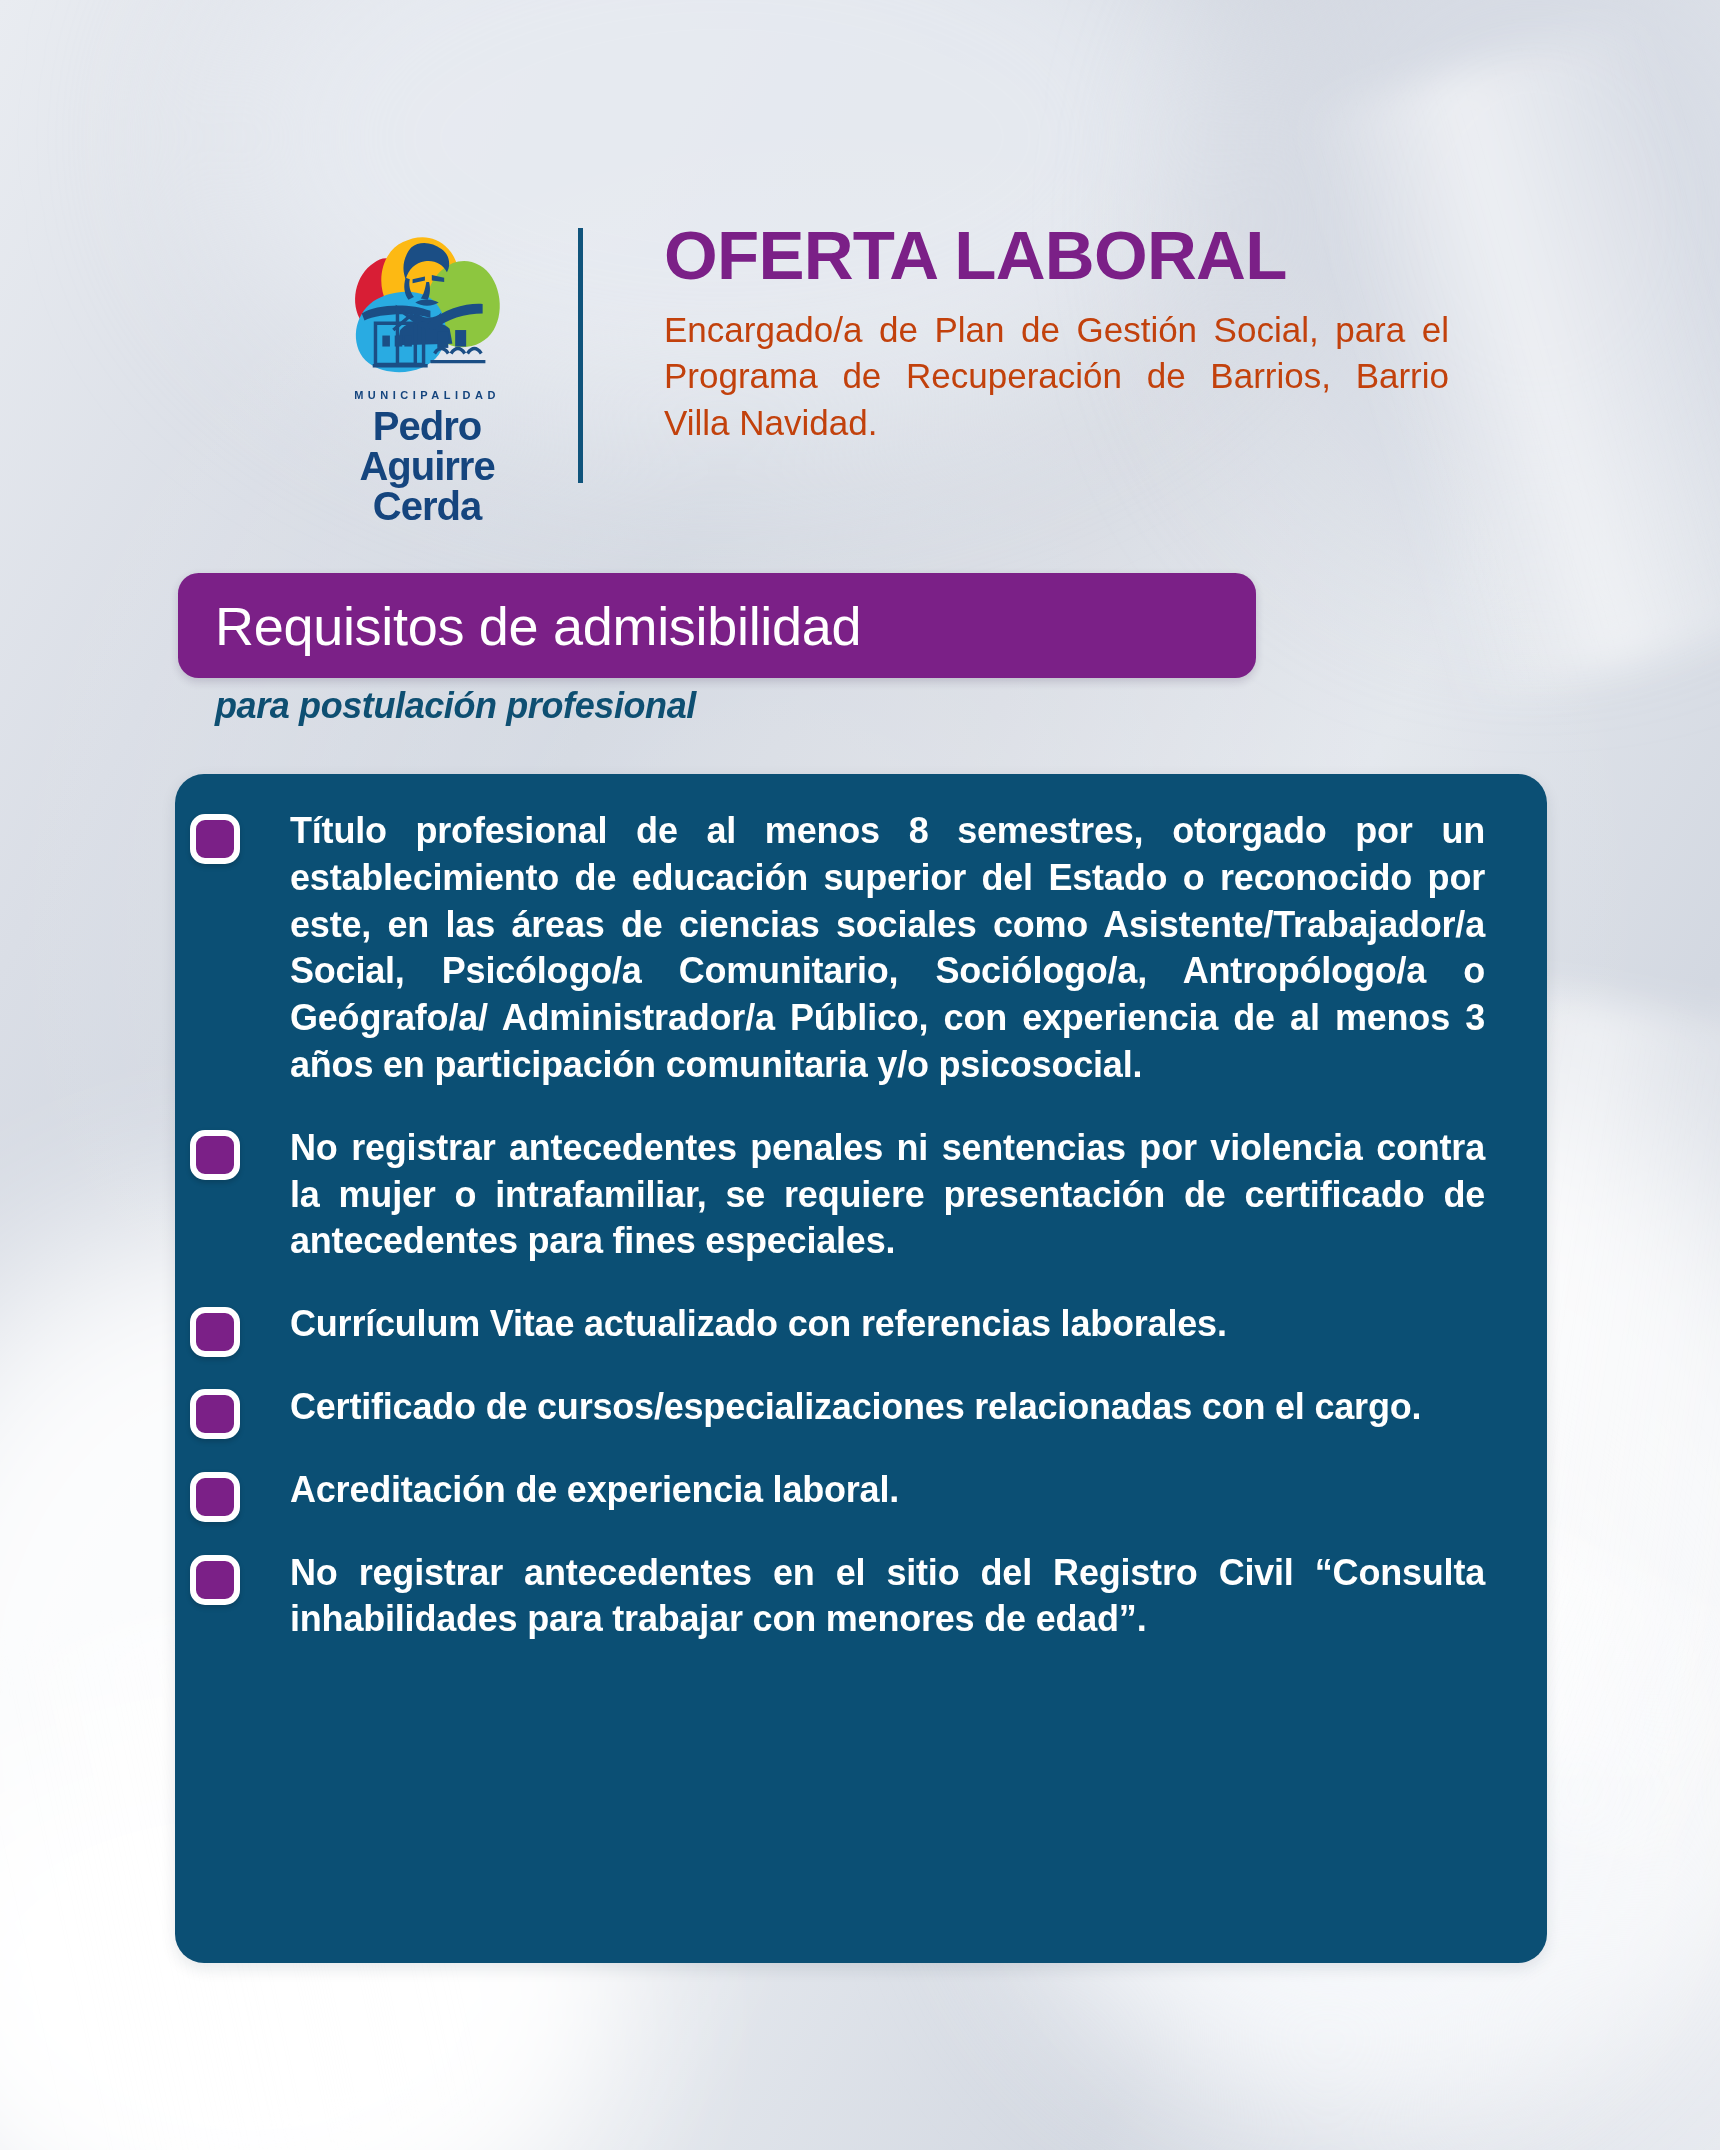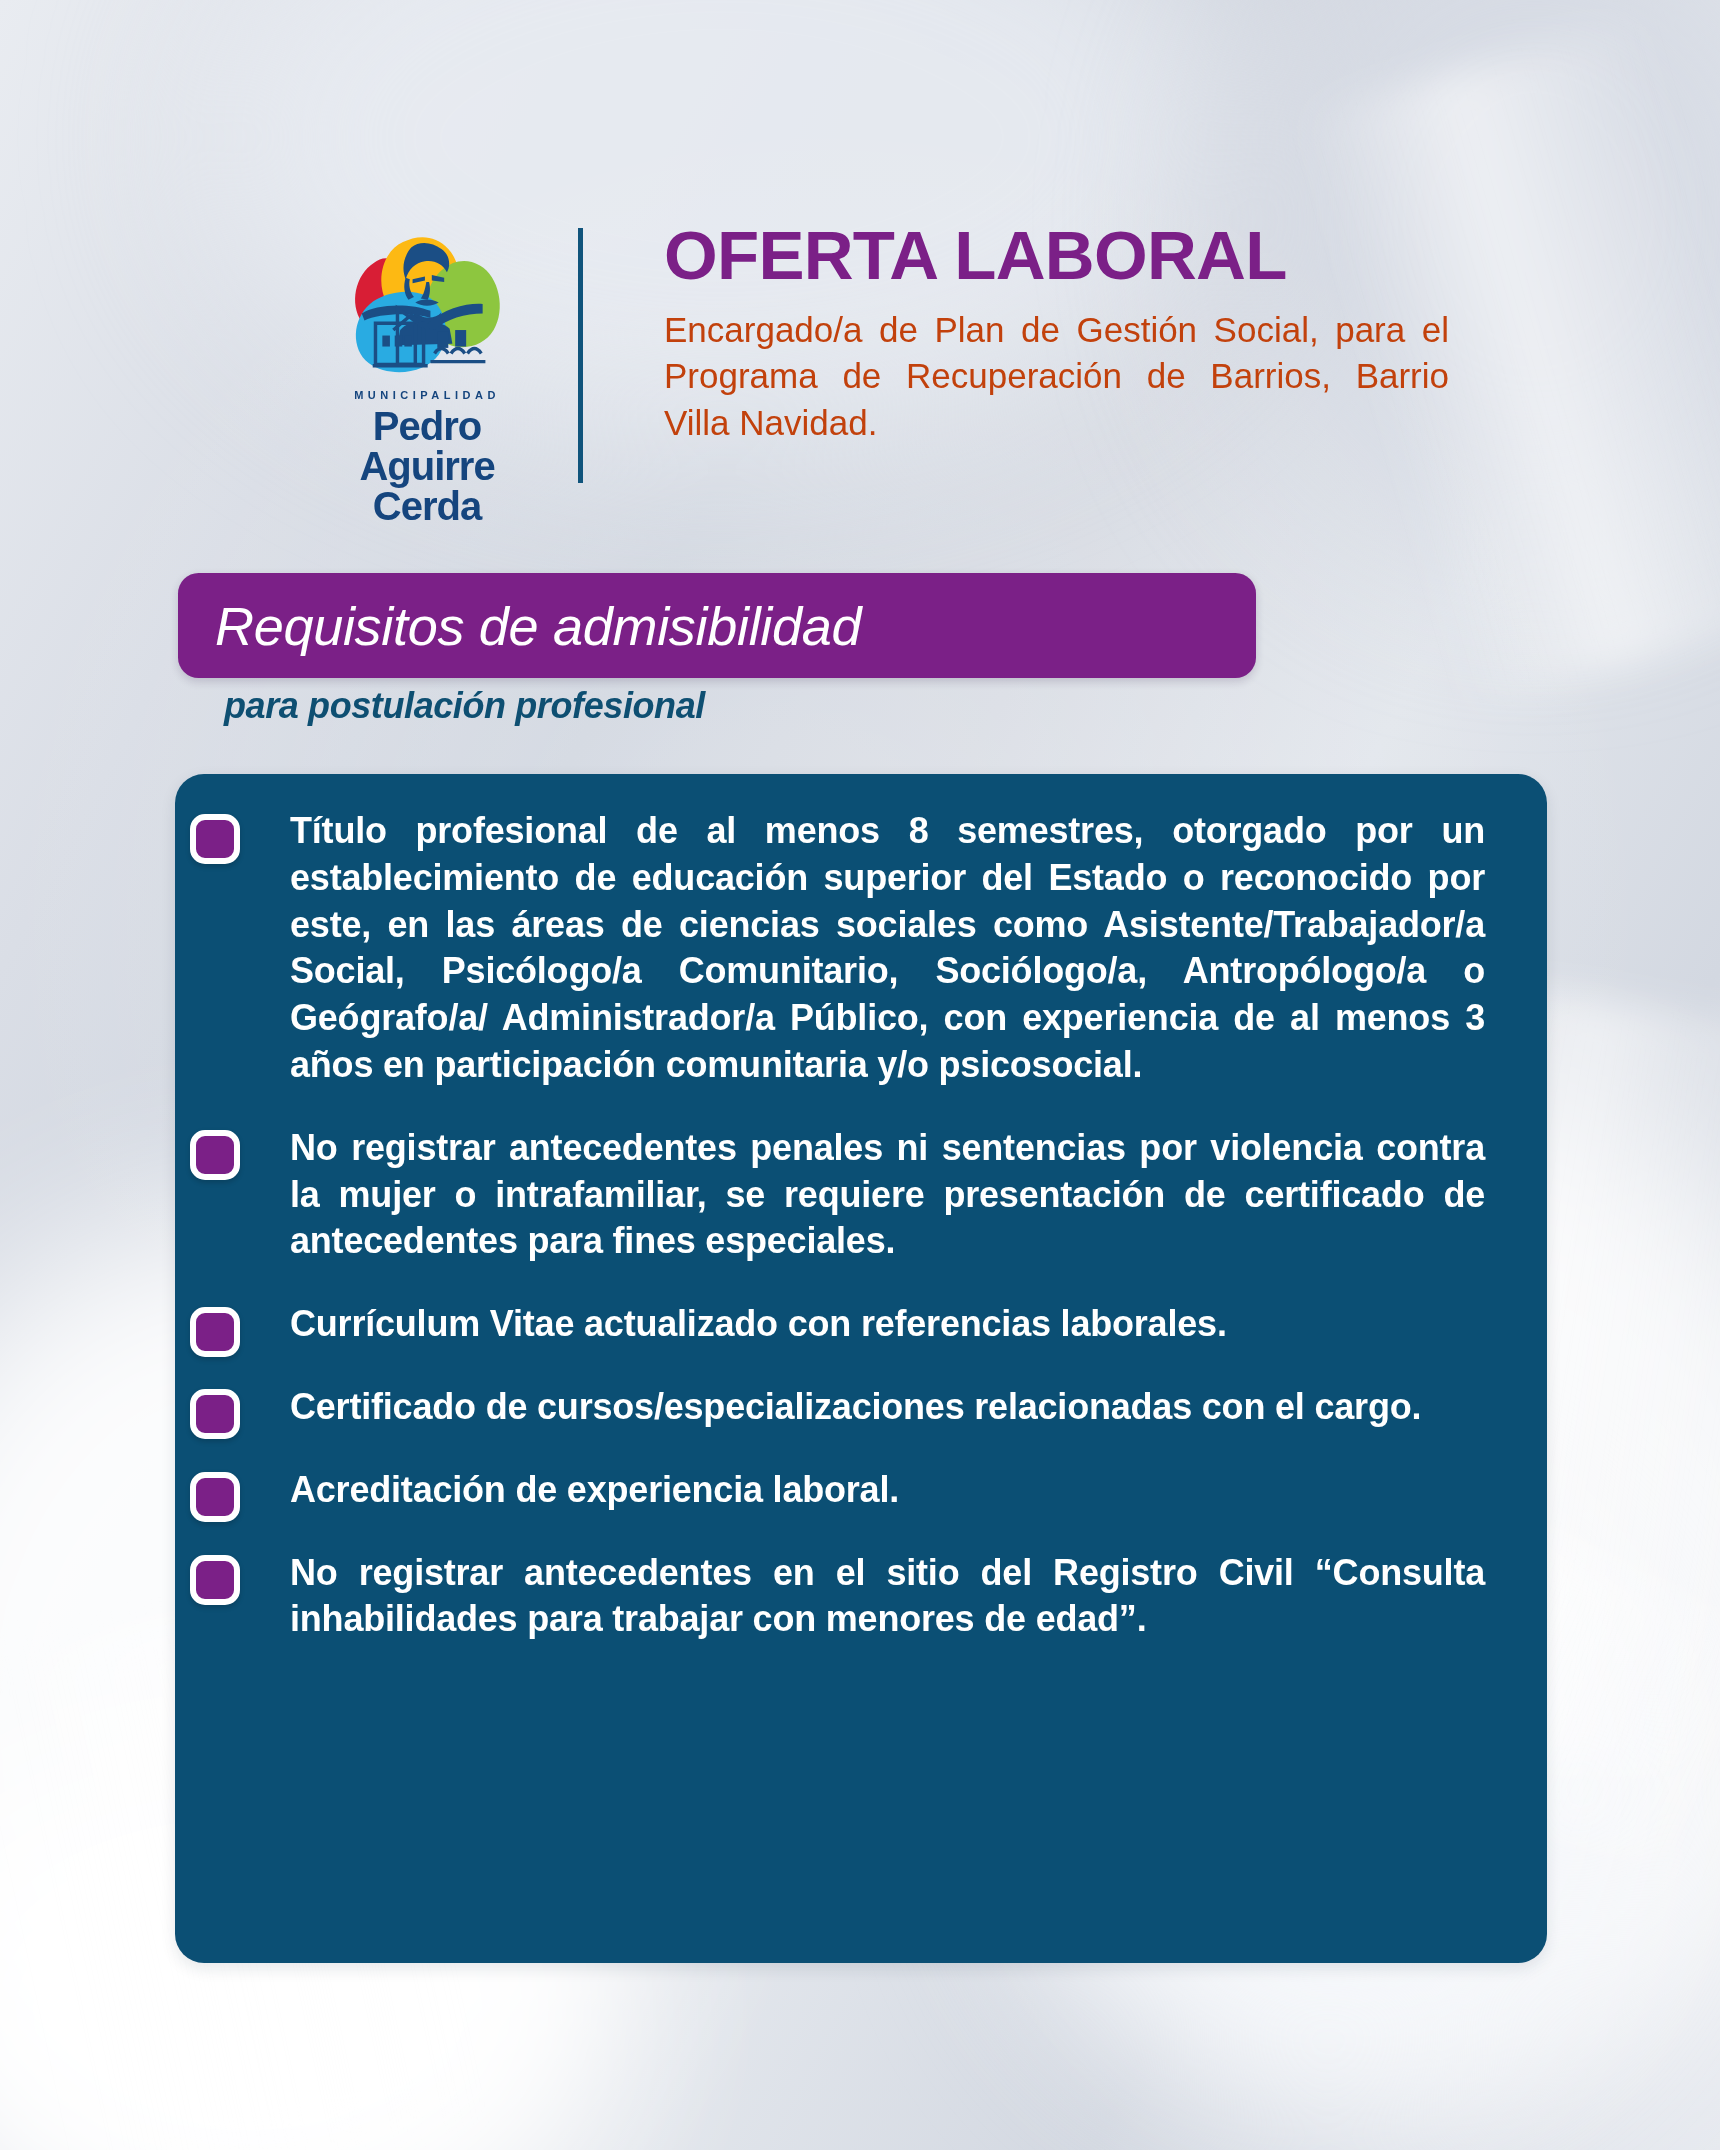--- a/index.html
+++ b/index.html
@@ -142,30 +142,29 @@
     width: 1078px;
     height: 105px;
     background: #7B2087;
     border-radius: 20.6px;
     display: flex;
     align-items: center;
     box-shadow: 0 3.4px 9px rgba(40,20,60,0.16);
   }
   .banner-text {
     font-size: 54px;
-    font-style: italic;
     font-weight: 400;
     color: #ffffff;
     letter-spacing: -0.3px;
     padding-left: 37px;
     line-height: 1;
   }
   .banner-sub {
     position: absolute;
-    left: 224px;
+    left: 215px;
     top: 688px;
     font-size: 36px;
     font-style: italic;
     font-weight: 700;
     color: #0E4F72;
     letter-spacing: -0.4px;
     line-height: 1;
   }
 
   

